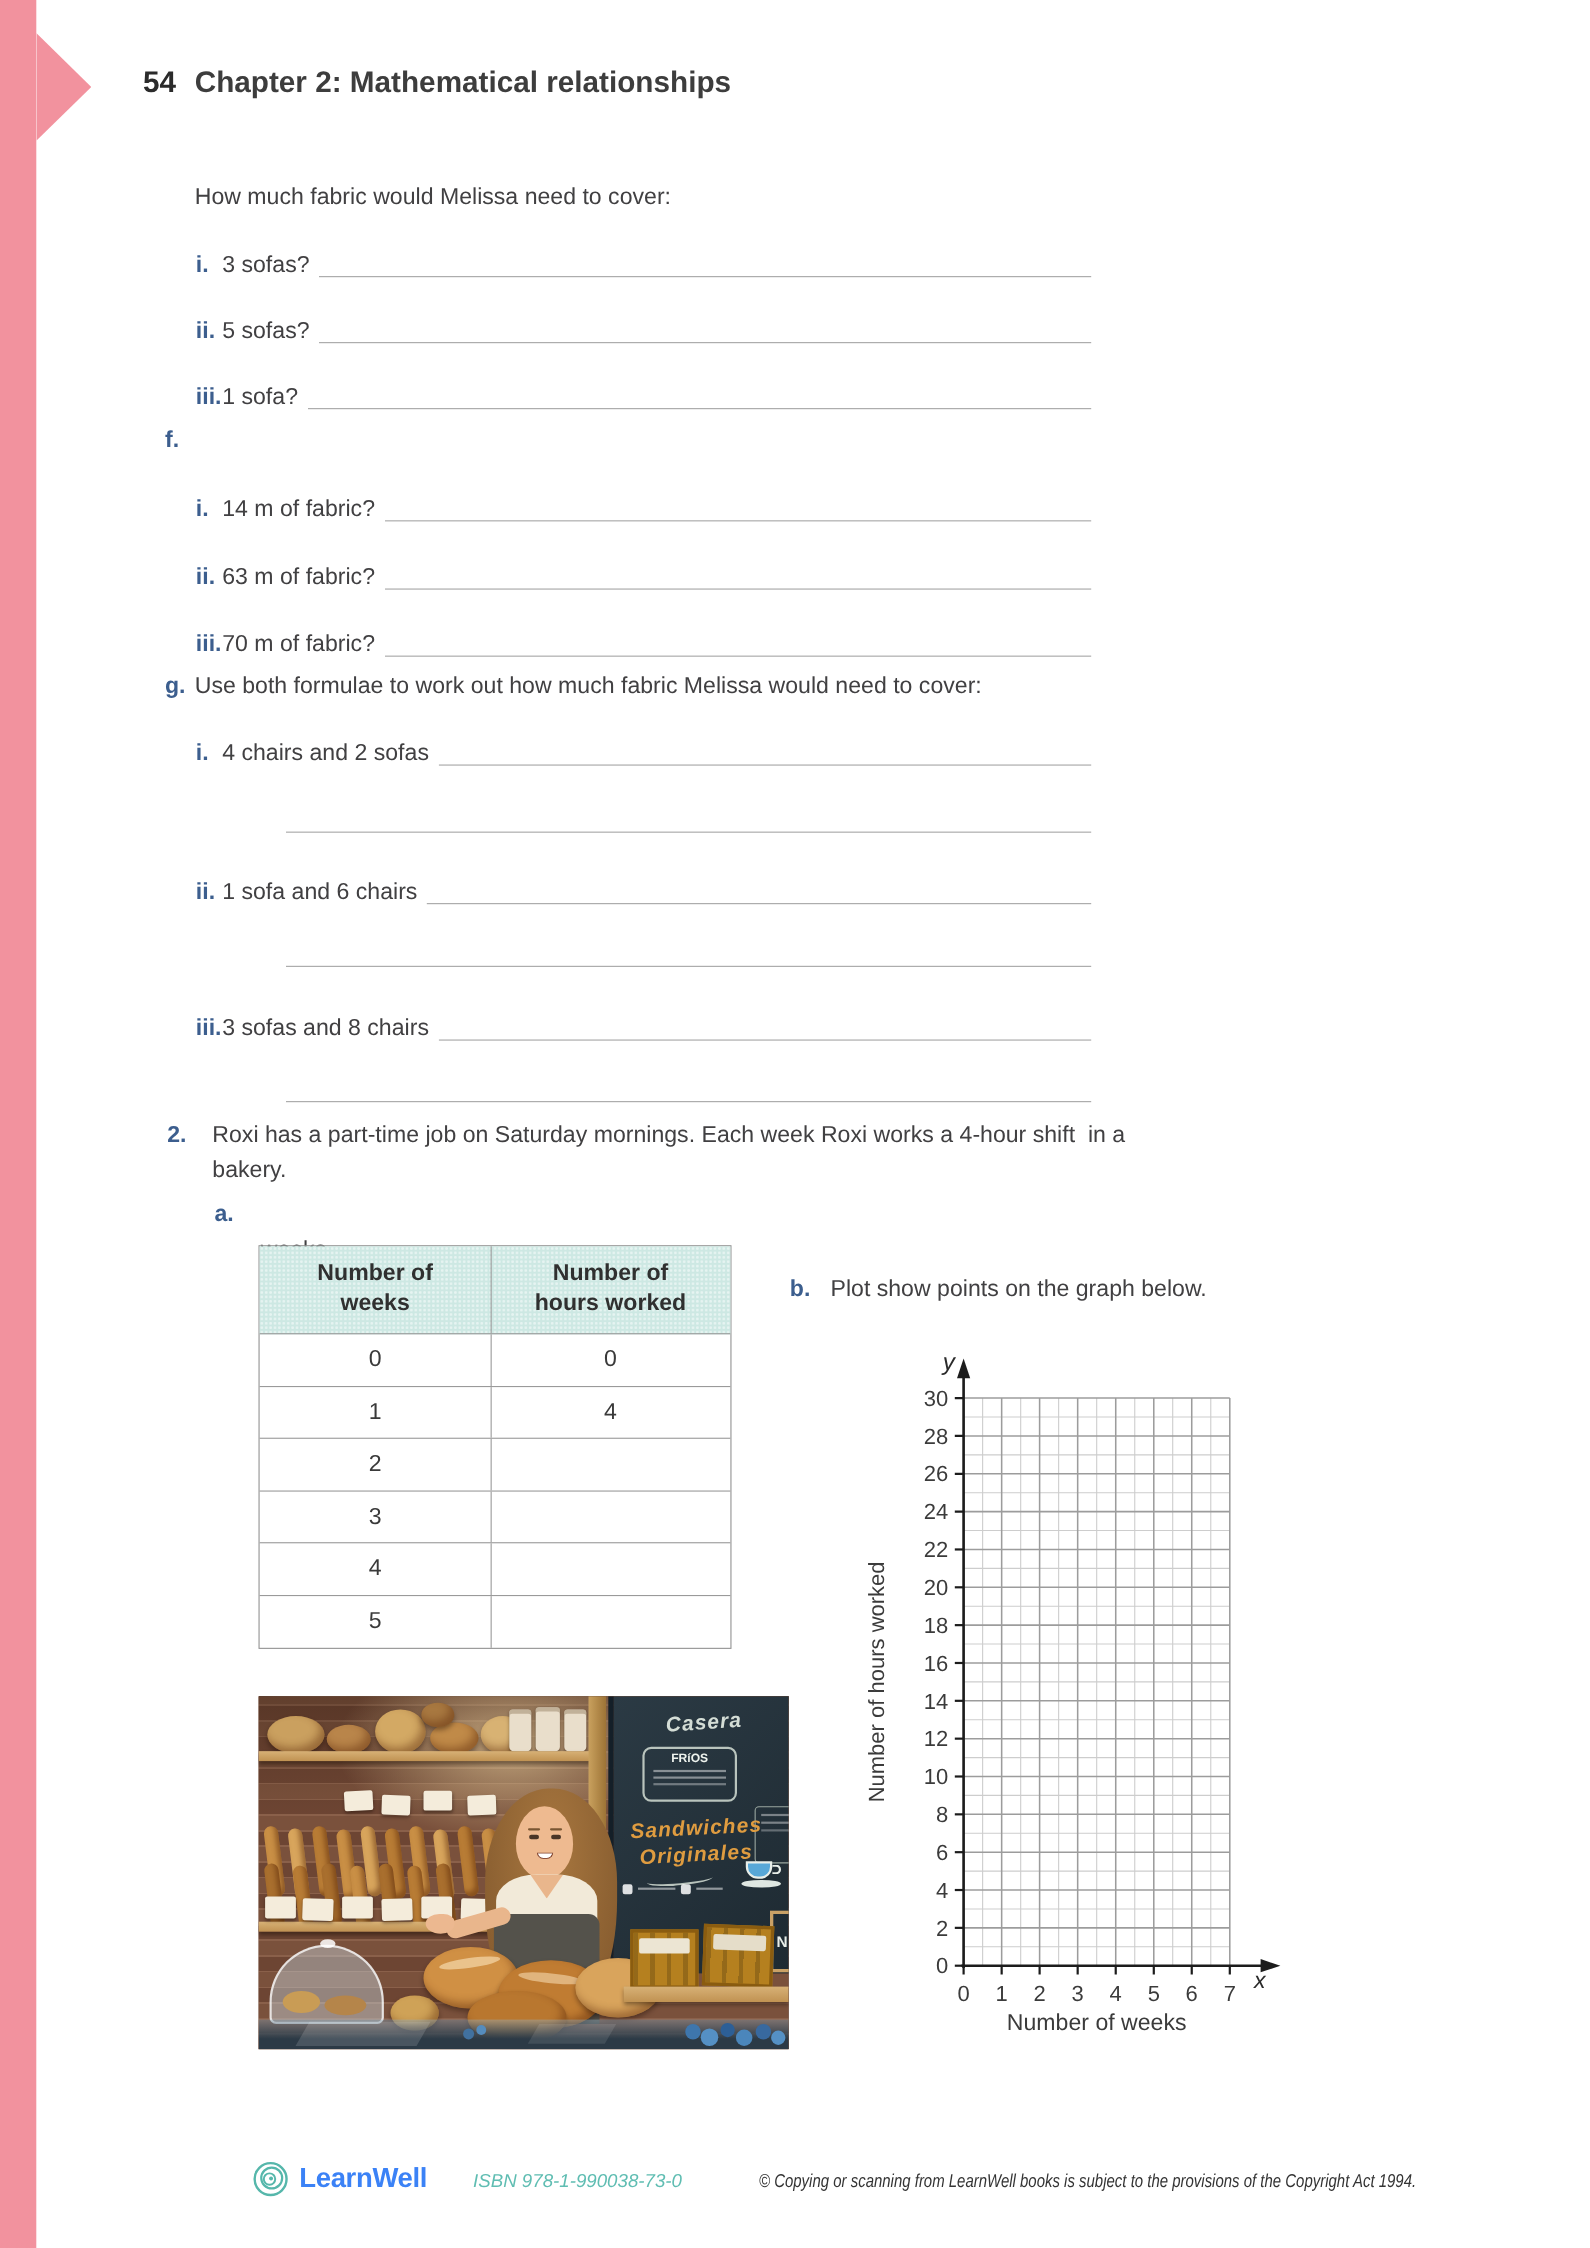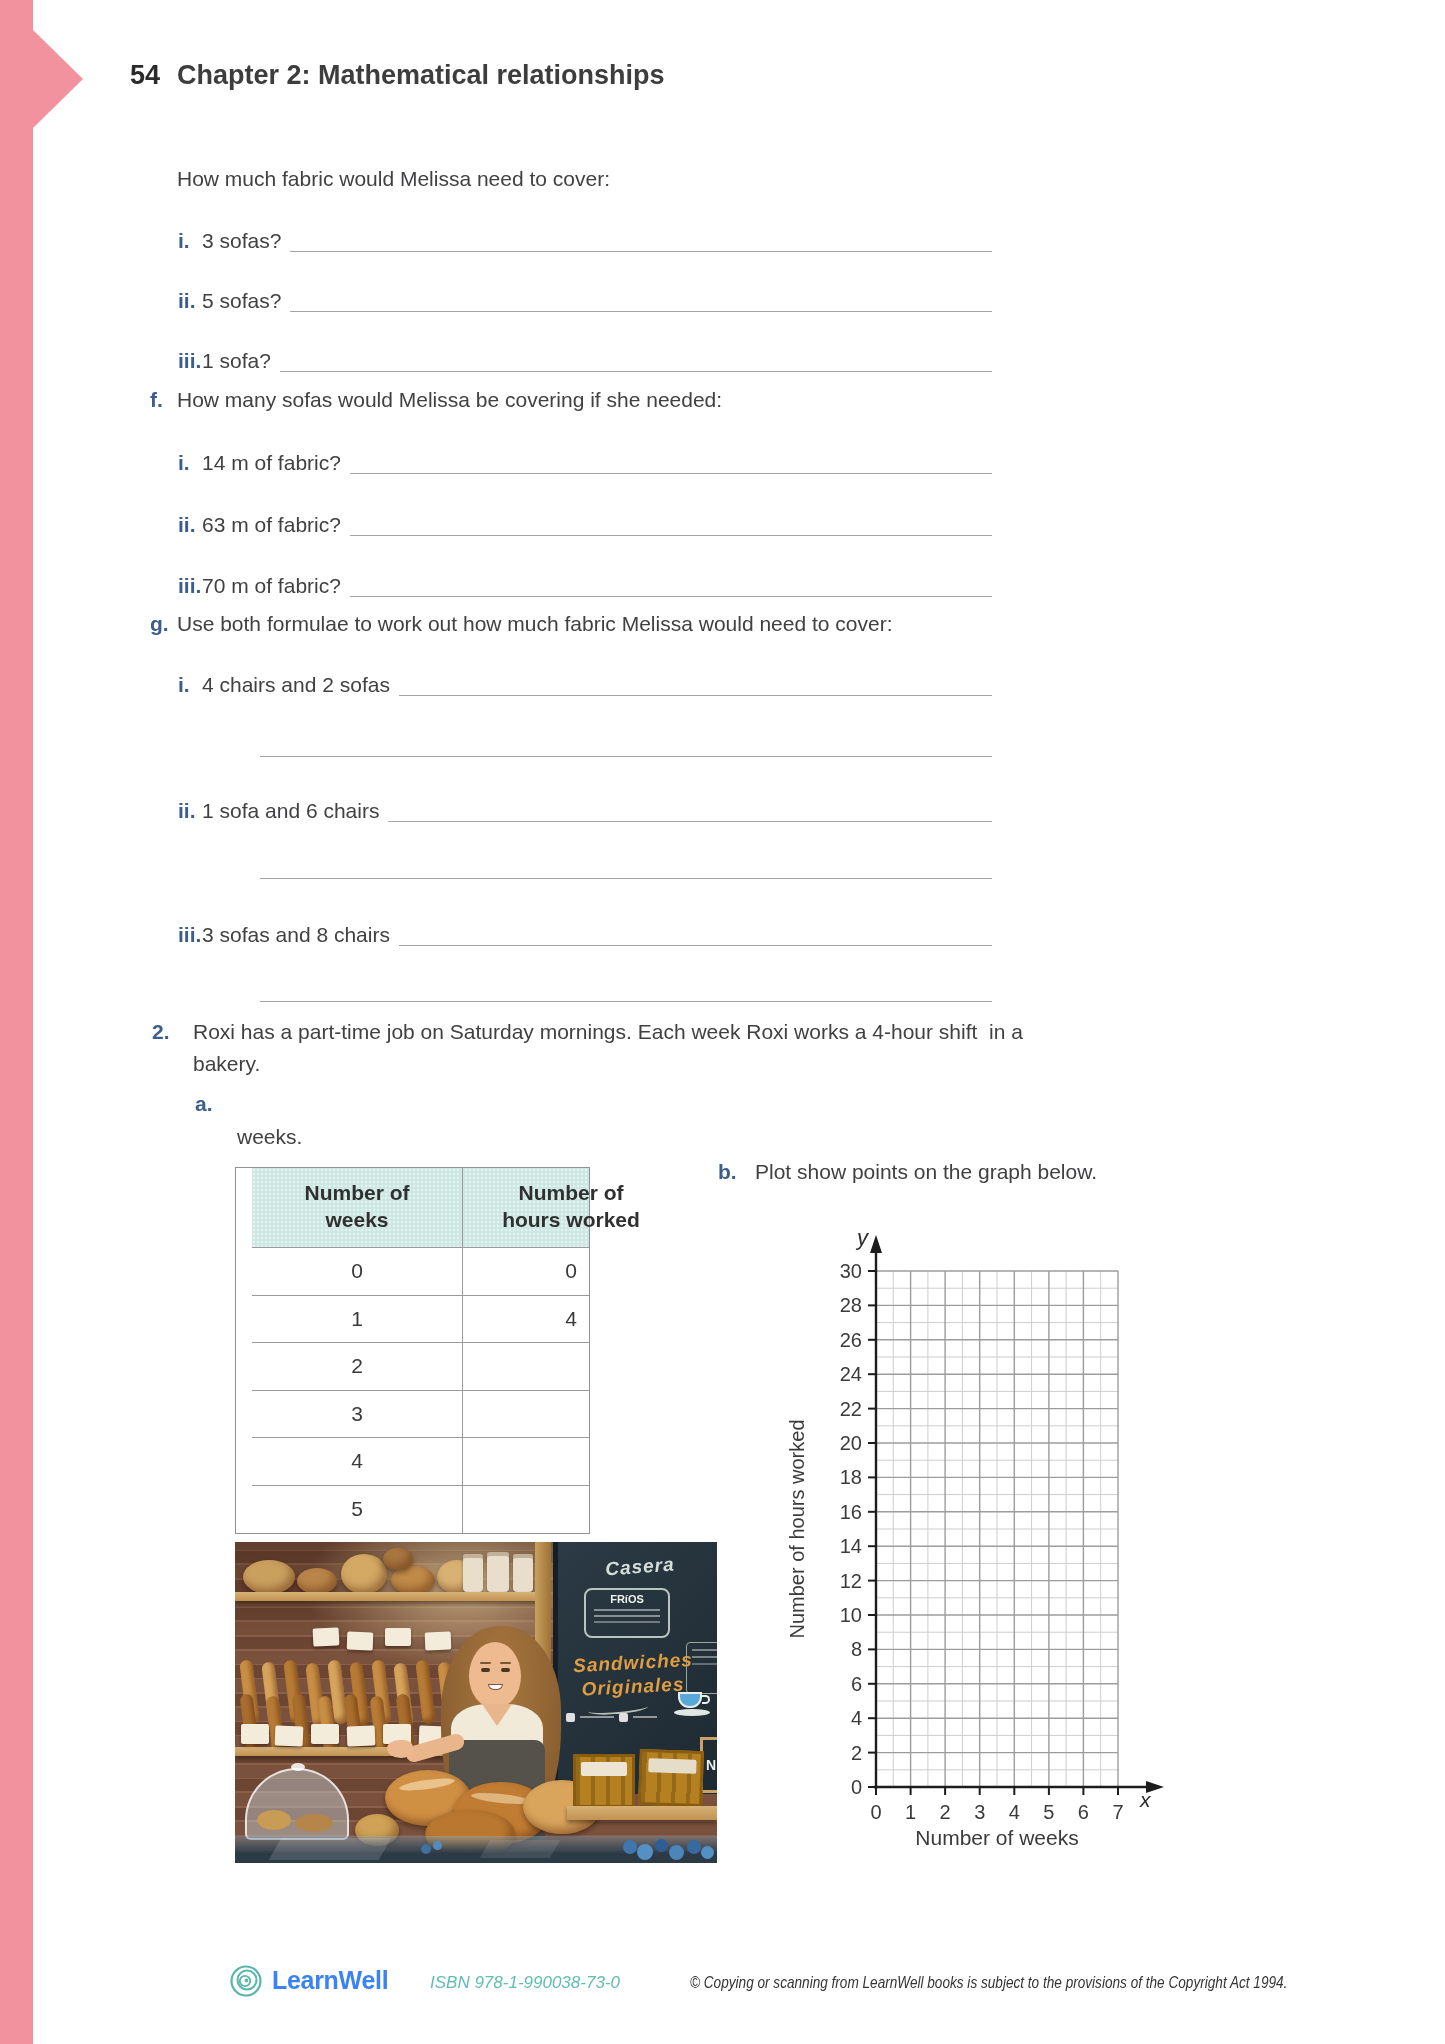--- a/index.html
+++ b/index.html
@@ -22,21 +22,21 @@
 
   
   .qitem { position:absolute; left:178px; width:814px; height:26px; display:flex; align-items:stretch; }
   .qitem .mk { flex:none; width:24px; font-weight:700; color:#3c5e8e; font-size:21px; line-height:26px; }
   .qitem .lbl { flex:none; font-size:21px; line-height:26px; color:#414042; }
   .qitem .fill { flex:1; margin-left:9px; margin-bottom:2px; border-bottom:1.6px solid #a5a5a5; }
 
   .contline { position:absolute; left:260px; width:732px; height:0; border-bottom:1.6px solid #a5a5a5; }
 
   
-  .wtable { position:absolute; left:235px; top:1167px; width:355px; border:1.5px solid #929292;padding-left:16px; }
+  .wtable { position:absolute; left:235px; top:1132px; width:430px; border:1.5px solid #929292; }
   .thead { display:grid; grid-template-columns:211px 216px; height:80px; background:#cde8e3;
            background-image:radial-gradient(rgba(255,255,255,.5) 1px, transparent 1.4px); background-size:4px 4px; }
   .thead .hc { border-right:1.2px solid #9a9a9a; text-align:center; padding-top:11px; font-weight:700; color:#303030; }
   .thead .hc:last-child { border-right:none; }
   .thead .hc span { display:block; font-size:21px; line-height:27px; }
   .thead { border-bottom:1.2px solid #9a9a9a; }
   .trow { display:grid; grid-template-columns:211px 216px; height:47.5px; border-bottom:1.2px solid #9a9a9a; }
   .trow:last-child { border-bottom:none; }
   .trow .tc { border-right:1.2px solid #9a9a9a; display:flex; align-items:center; justify-content:center;
               font-size:21px; color:#3a3a3a; }
@@ -102,21 +102,20 @@
     <span class="lbl">5 sofas?</span>
     <span class="fill"></span>
   </div>
   <div class="qitem" style="top:348px;">
     <span class="mk">iii.</span>
     <span class="lbl">1 sofa?</span>
     <span class="fill"></span>
   </div>
 
   <div class="abspos marker" style="left:150px; top:388px;">f.</div>
-  <div class="abspos btxt" style="left:177px; top:388px;">How many sofas would Melissa be covering if she needed:</div>
 
   <div class="qitem" style="top:450px;">
     <span class="mk">i.</span>
     <span class="lbl">14 m of fabric?</span>
     <span class="fill"></span>
   </div>
   <div class="qitem" style="top:512px;">
     <span class="mk">ii.</span>
     <span class="lbl">63 m of fabric?</span>
     <span class="fill"></span>

